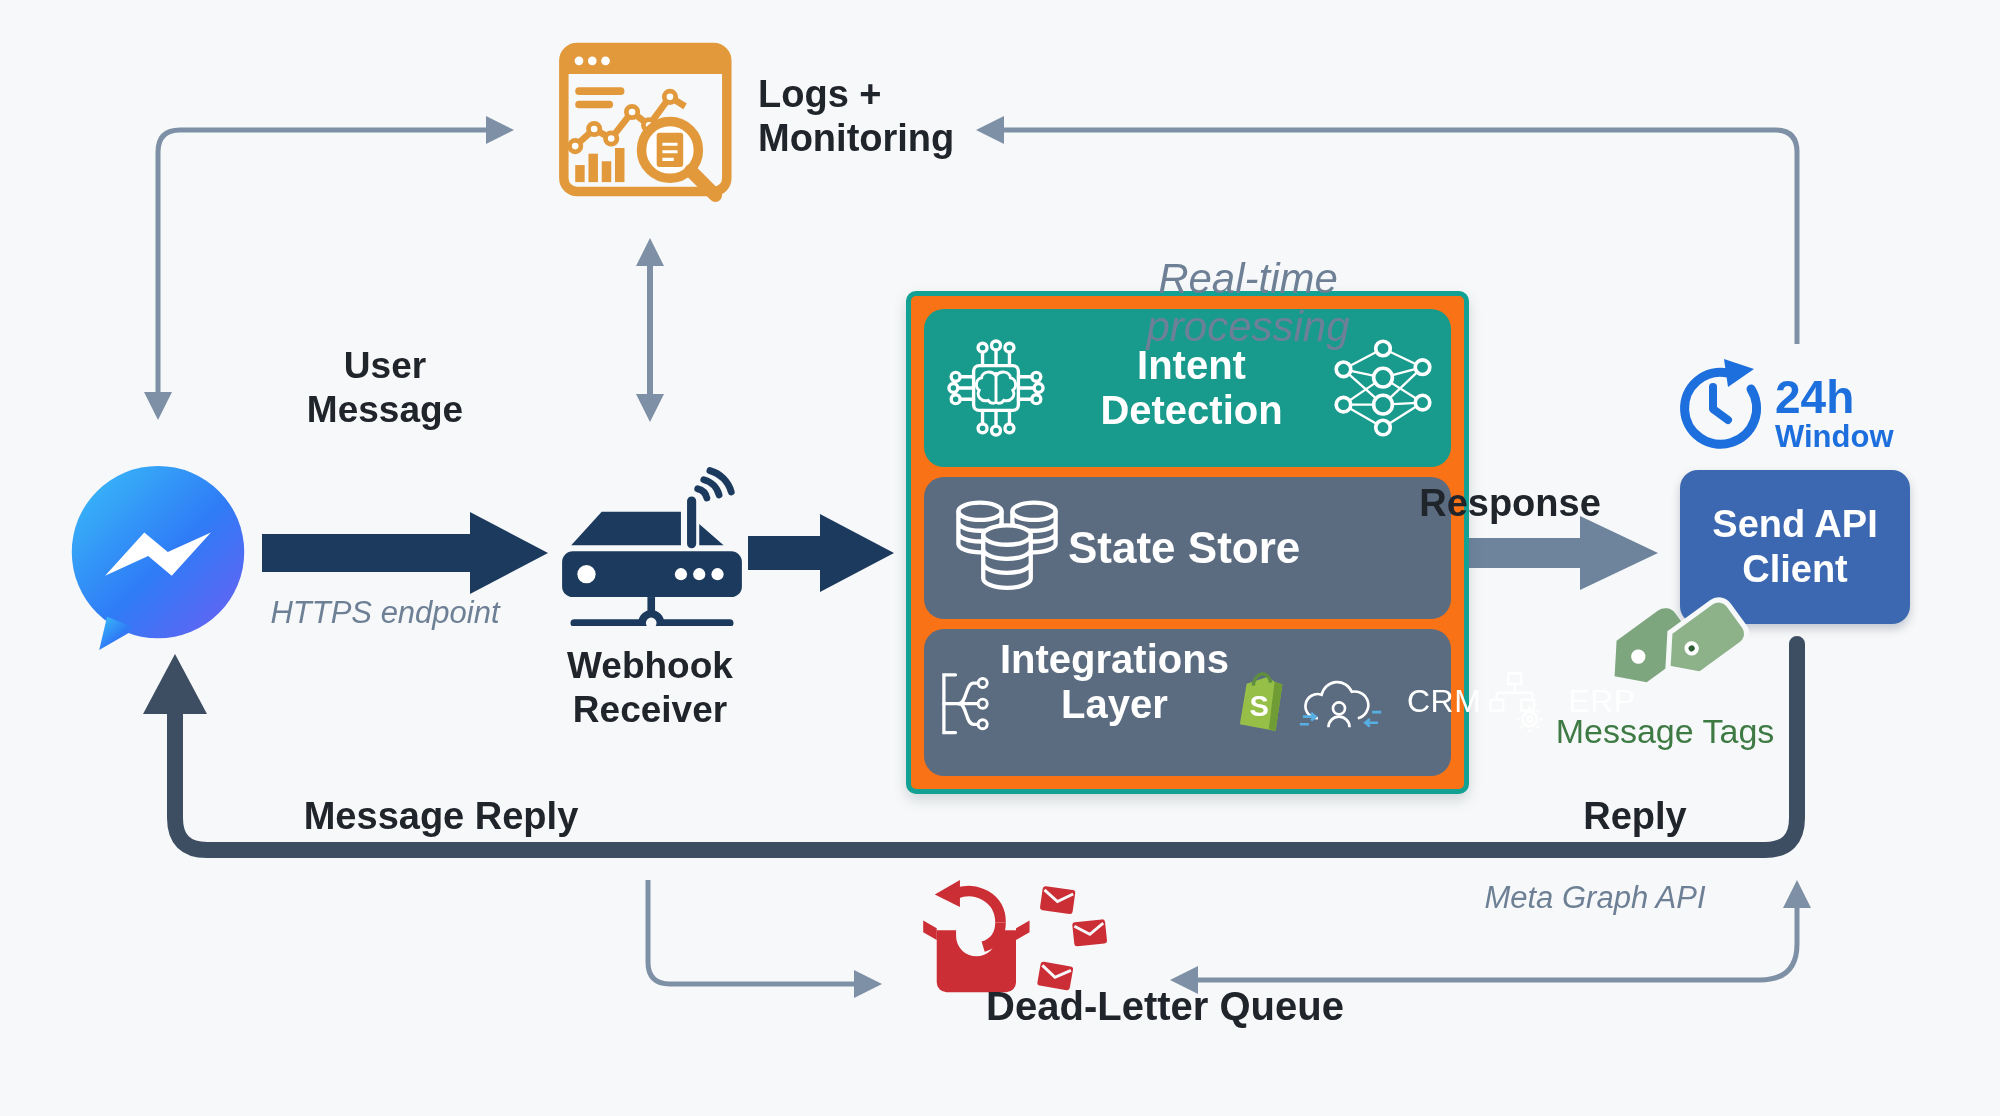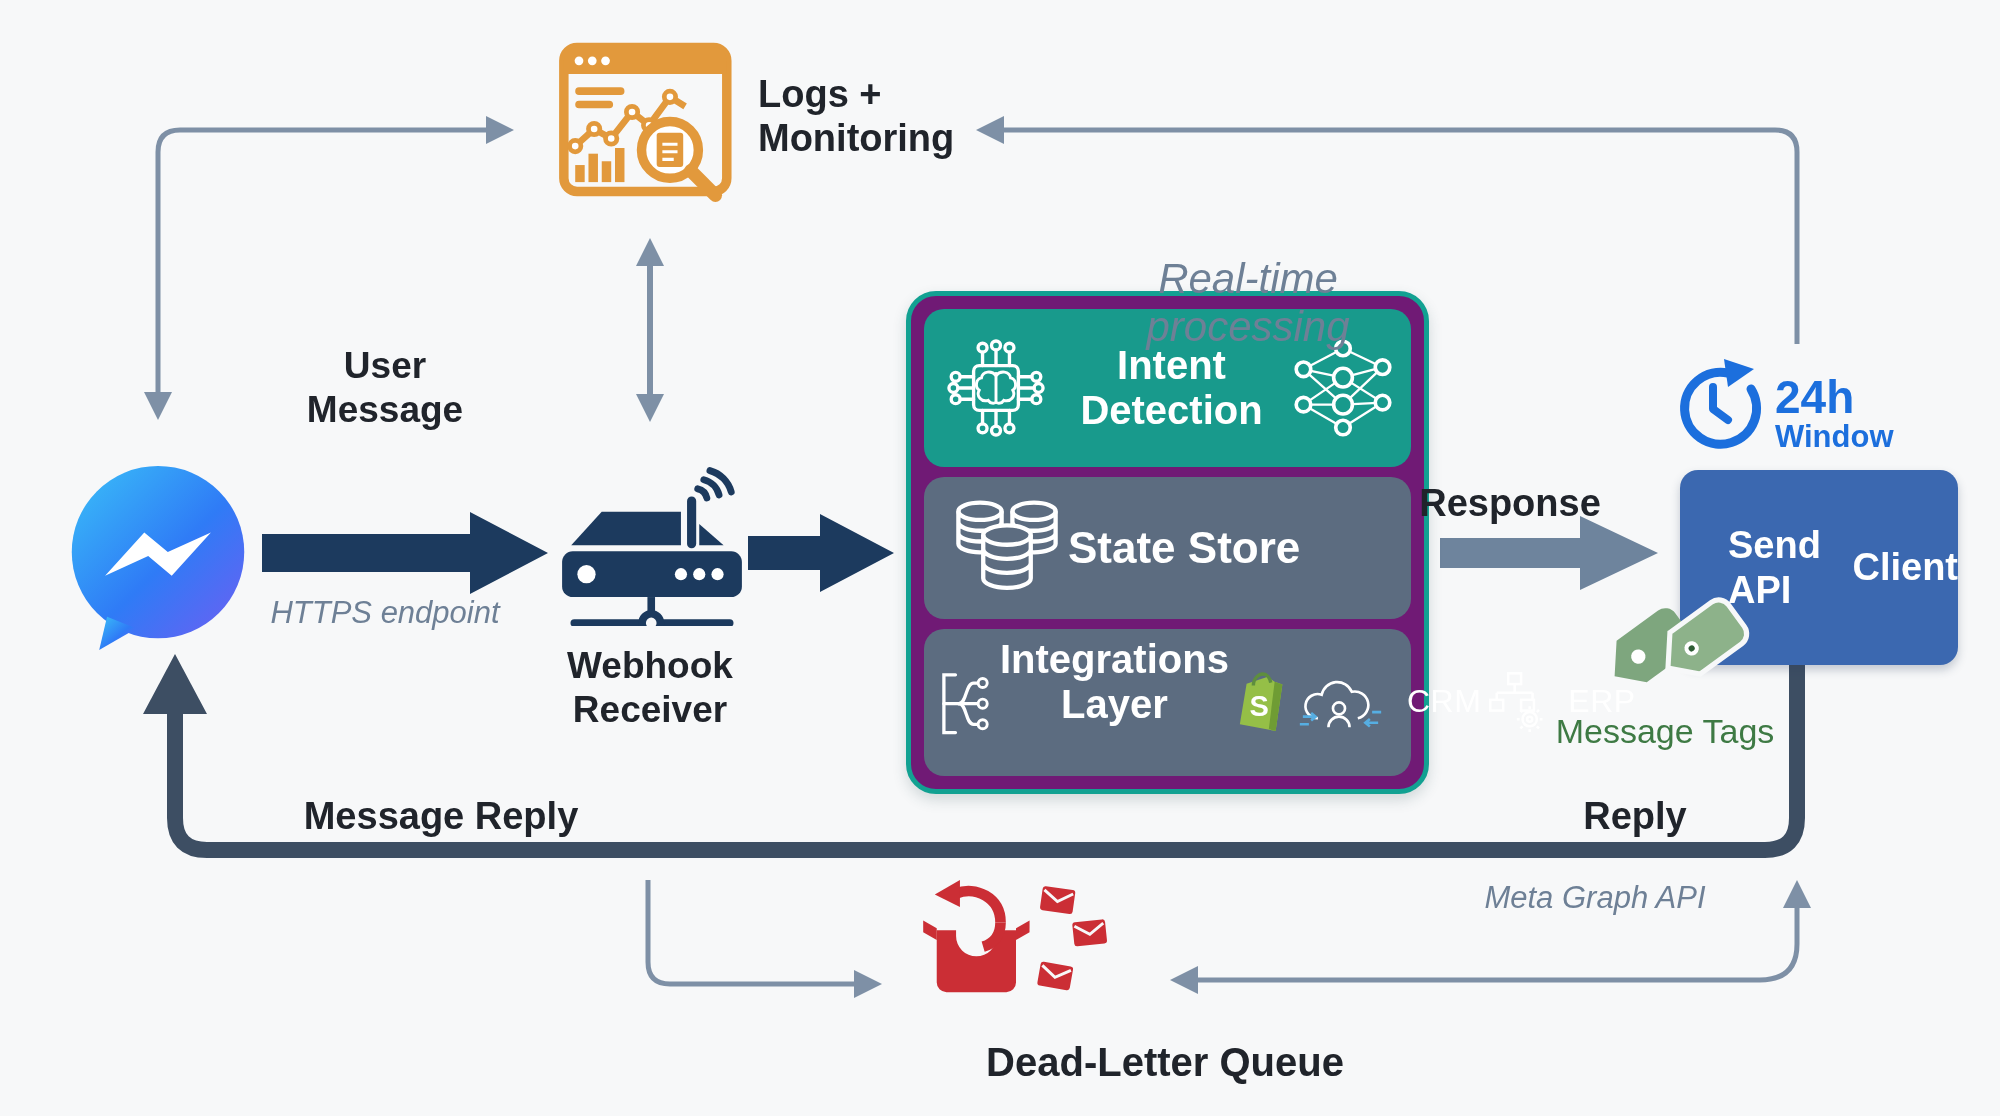--- a/index.html
+++ b/index.html
@@ -11,62 +11,61 @@
   svg{display:block;}
   .connectors{position:absolute;left:0;top:0;z-index:1;}
   .icon{position:absolute;z-index:3;}
   .label{position:absolute;z-index:4;color:#20242b;margin-top:12px;}
   .bold{font-weight:700;}
   .center{text-align:center;}
   .annot{font-style:italic;color:#6e8096;}
   .two-line span{display:block;}
 
   .teal-container{
-    position:absolute;left:906px;top:291px;width:523px;height:503px;
-    background:#701a75;border:5px solid #12a192;border-radius:30px;
+    position:absolute;left:906px;top:291px;width:563px;height:503px;
+    background:#f97316;border:5px solid #12a192;border-radius:10px;
     box-sizing:border-box;z-index:2;
     display:flex;flex-direction:column;gap:10px;padding:13px;
     box-shadow:0 6px 14px rgba(40,70,80,.18);
   }
   .proc-box{border-radius:20px;display:flex;align-items:center;box-sizing:border-box;}
   .intent-box{flex:0 0 158px;background:#189a8c;padding:0 16px;}
   .state-box{flex:0 0 142px;background:#5c6c80;padding:0 22px;}
   .integ-box{flex:1;background:#5c6c80;padding:6px 14px 8px 10px;}
   .proc-title{color:#fff;font-weight:700;}
   .intent-title{flex:1;text-align:center;font-size:40px;line-height:45px;}
   .state-title{flex:1;font-size:44px;}
   .integ-col{flex:1;display:flex;height:100%;justify-content:flex-end;}
   .integ-title{text-align:center;font-size:40px;margin-top:2px;}
   .integ-row{flex:1;display:flex;align-items:center;justify-content:space-around;padding:0 6px;}
   .integ-item{display:flex;align-items:center;gap:19px;}
   .integ-sub{color:#fff;font-size:32px;letter-spacing:.5px;}
 
   .send-box{
-    position:absolute;left:1680px;top:470px;width:230px;height:195px;
+    position:absolute;left:1680px;top:470px;width:230px;height:154px;
     background:#3b68b0;border-radius:18px;z-index:2;
-    display:flex;flex-direction:row;align-items:center;justify-content:center;
+    display:flex;flex-direction:column;align-items:center;justify-content:center;
     color:#fff;font-weight:700;font-size:38px;line-height:45px;
     box-shadow:0 5px 10px rgba(40,60,90,.25);
-    padding-left:48px;
   }
 
   .logs-label{left:758px;top:60px;width:260px;font-size:38px;line-height:44px;}
   .user-msg-label{left:250px;top:332px;width:270px;font-size:37px;line-height:44px;}
   .https-label{left:235px;top:583px;width:300px;font-size:31px;}
   .webhook-label{left:520px;top:632px;width:260px;font-size:37px;line-height:44px;}
   .realtime-label{left:1098px;top:243px;width:300px;font-size:42px;}
   .response-label{left:1400px;top:470px;width:220px;font-size:38px;}
   .h24-label{left:1775px;top:362px;width:160px;color:#1c6fdd;font-weight:700;}
   .h24-line1{font-size:46px;line-height:46px;display:block;}
   .h24-line2{font-size:31px;line-height:34px;display:block;}
   .tags-label{left:1545px;top:700px;width:240px;font-size:34px;color:#3e7a44;font-weight:500;}
   .reply-label{left:1555px;top:783px;width:160px;font-size:38px;}
   .meta-label{left:1460px;top:868px;width:270px;font-size:31px;}
   .msgreply-label{left:286px;top:783px;width:310px;font-size:38px;}
-  .dlq-label{left:940px;top:1028px;width:450px;font-size:40px;}
+  .dlq-label{left:940px;top:972px;width:450px;font-size:40px;}
 </style>
 </head>
 <body>
 
 <div class="canvas">
 
   <svg class="connectors" width="2000" height="1116" viewBox="0 0 2000 1116">
 
     <g stroke="#7e90a6" fill="#7e90a6">
       <path d="M158 396 L158 152 Q158 130 180 130 L486 130" fill="none" stroke-width="5"></path>

